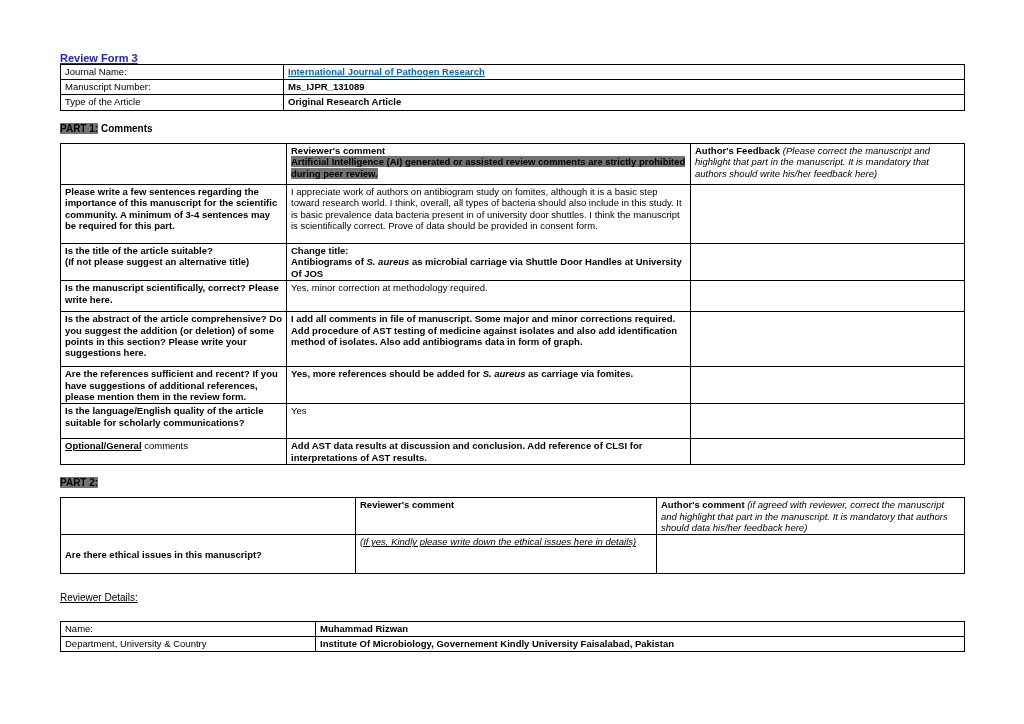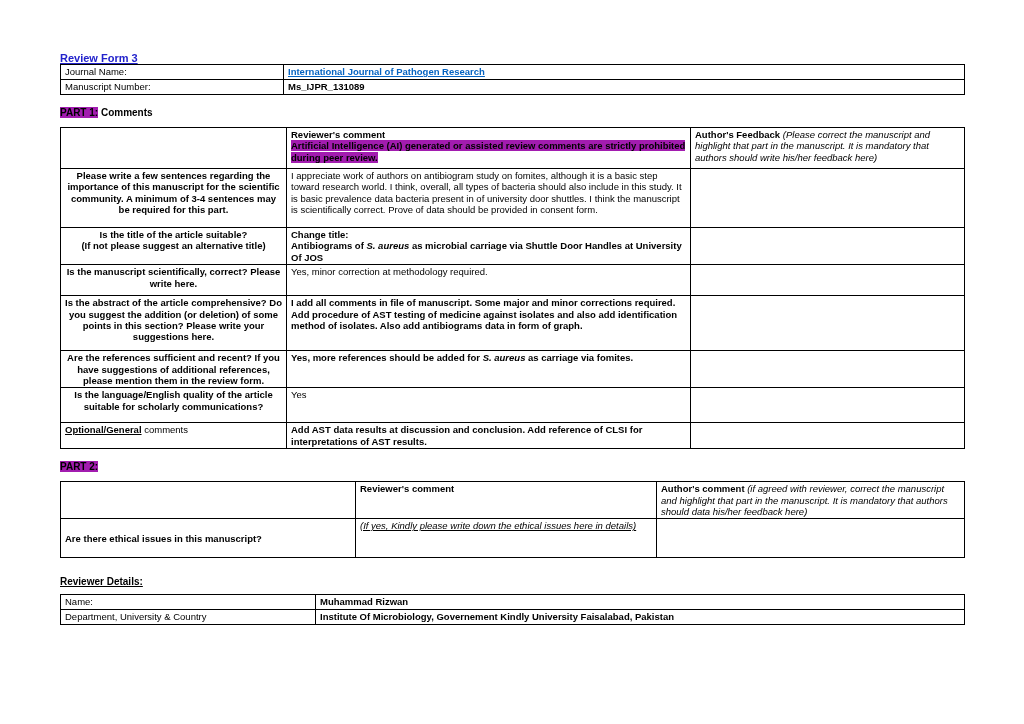--- a/index.html
+++ b/index.html
@@ -8,37 +8,37 @@
   .page{padding:52px 59px 0 60px}
 
   .form-title{font-size:11px;font-weight:bold;color:#2323cc;text-decoration:underline;}
 
   table.tbl{border-collapse:collapse;table-layout:fixed;width:905px;font-size:9.5px;line-height:1.2}
   table.tbl td{border:1px solid #000;padding:1px 4px;vertical-align:top;overflow:hidden}
 
   .b{font-weight:bold}
   .i{font-style:italic}
   .u{text-decoration:underline}
-  .hl{background:#a21caf}
+  .hl{background:#737373}
   .link{color:#0563c1;text-decoration:underline;font-weight:bold}
 
   .title-cell{padding:9px 4px 9px 4px}
 
   .part-label{margin:12px 0 9px 0;font-size:10px;font-weight:bold}
 
-  .q{font-weight:bold;text-align:center;padding:3px 7px}
+  .q{font-weight:bold;padding:3px 7px}
   .q-left{font-size:9.5px;padding:3px 4px}
   .prewrap{white-space:pre-line}
   .c{padding:2px 5px}
   .c-indent{padding:3px 16px 3px 16px}
   .fb{background:#fff}
 
   .mid{vertical-align:middle !important}
 
-  .section-heading{font-size:10px;font-weight:bold;text-decoration:underline;margin:18px 0 7px 0}
+  .section-heading{font-size:10px;font-weight:normal;text-decoration:underline;margin:18px 0 18px 0}
 </style>
 </head>
 <body>
 
 <div class="page">
 
   <div class="form-title">Review Form 3</div>
 
   <table class="tbl">
     <colgroup>
@@ -46,20 +46,24 @@
         <col>
       </colgroup>
     <tbody>
         <tr>
       <td style="height:12px">Journal Name:</td>
       <td><a class="link" href="#">International Journal of Pathogen Research</a></td>
     </tr>
     <tr>
       <td style="height:12px">Manuscript Number:</td>
       <td class="b">Ms_IJPR_131089</td>
+    </tr>
+    <tr>
+      <td style="height:13px">Type of the Article</td>
+      <td class="b">Original Research Article</td>
     </tr>
   </tbody>
     </table>
 
   <div class="part-label"><span class="hl">PART 1:</span><span> Comments</span></div>
 
   <table class="tbl">
     <colgroup>
         <col style="width:226px">
         <col style="width:404px">

